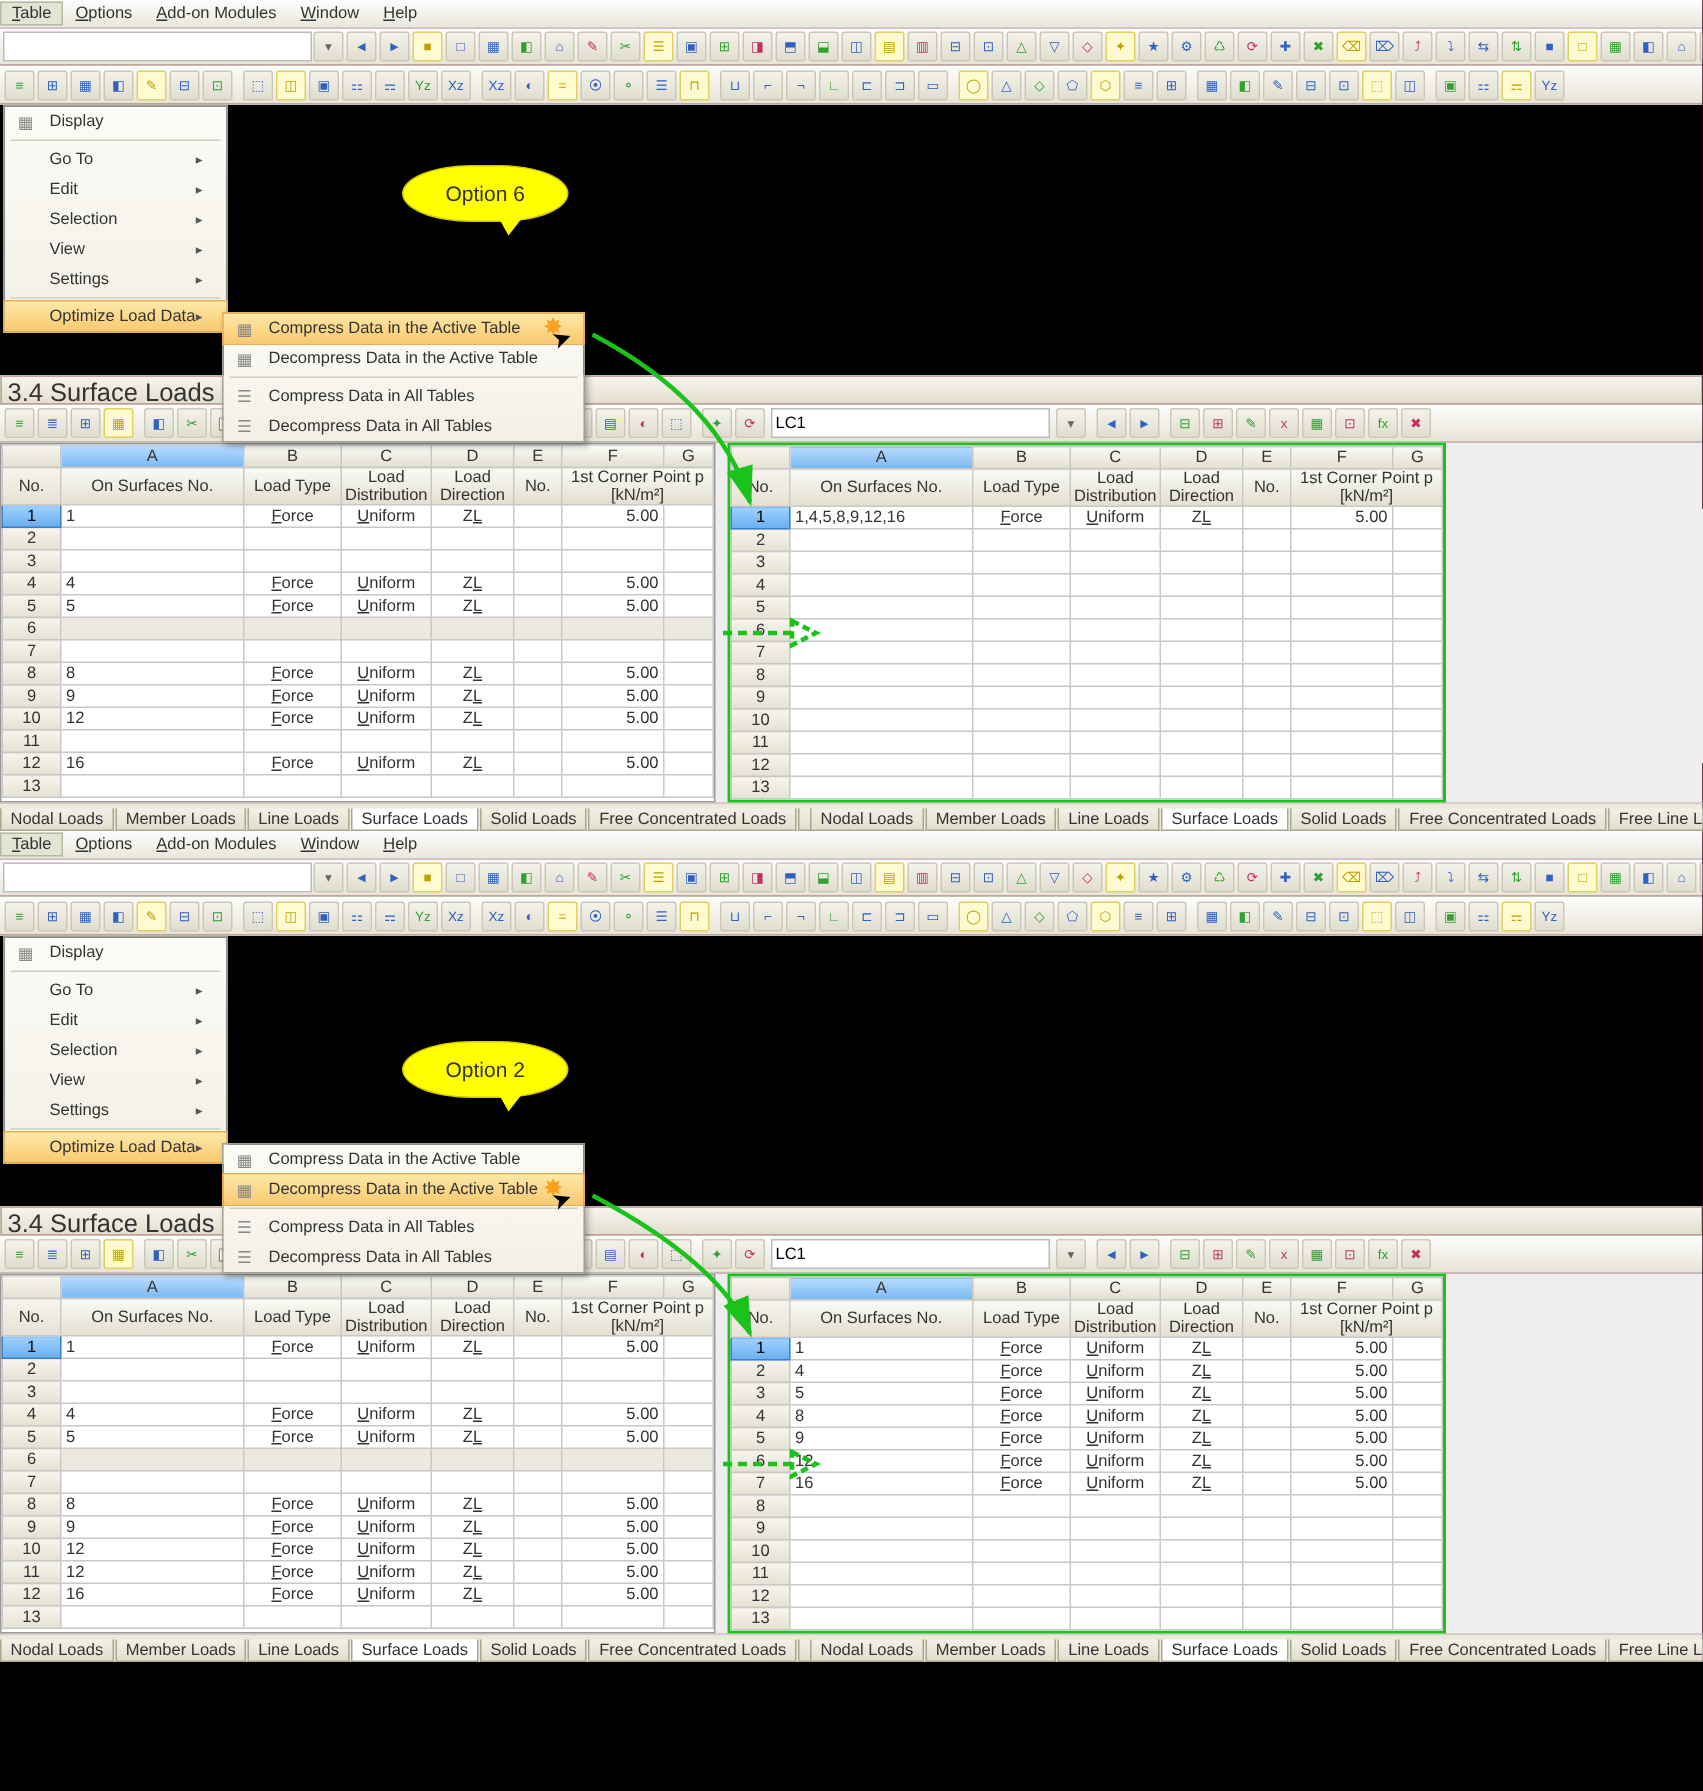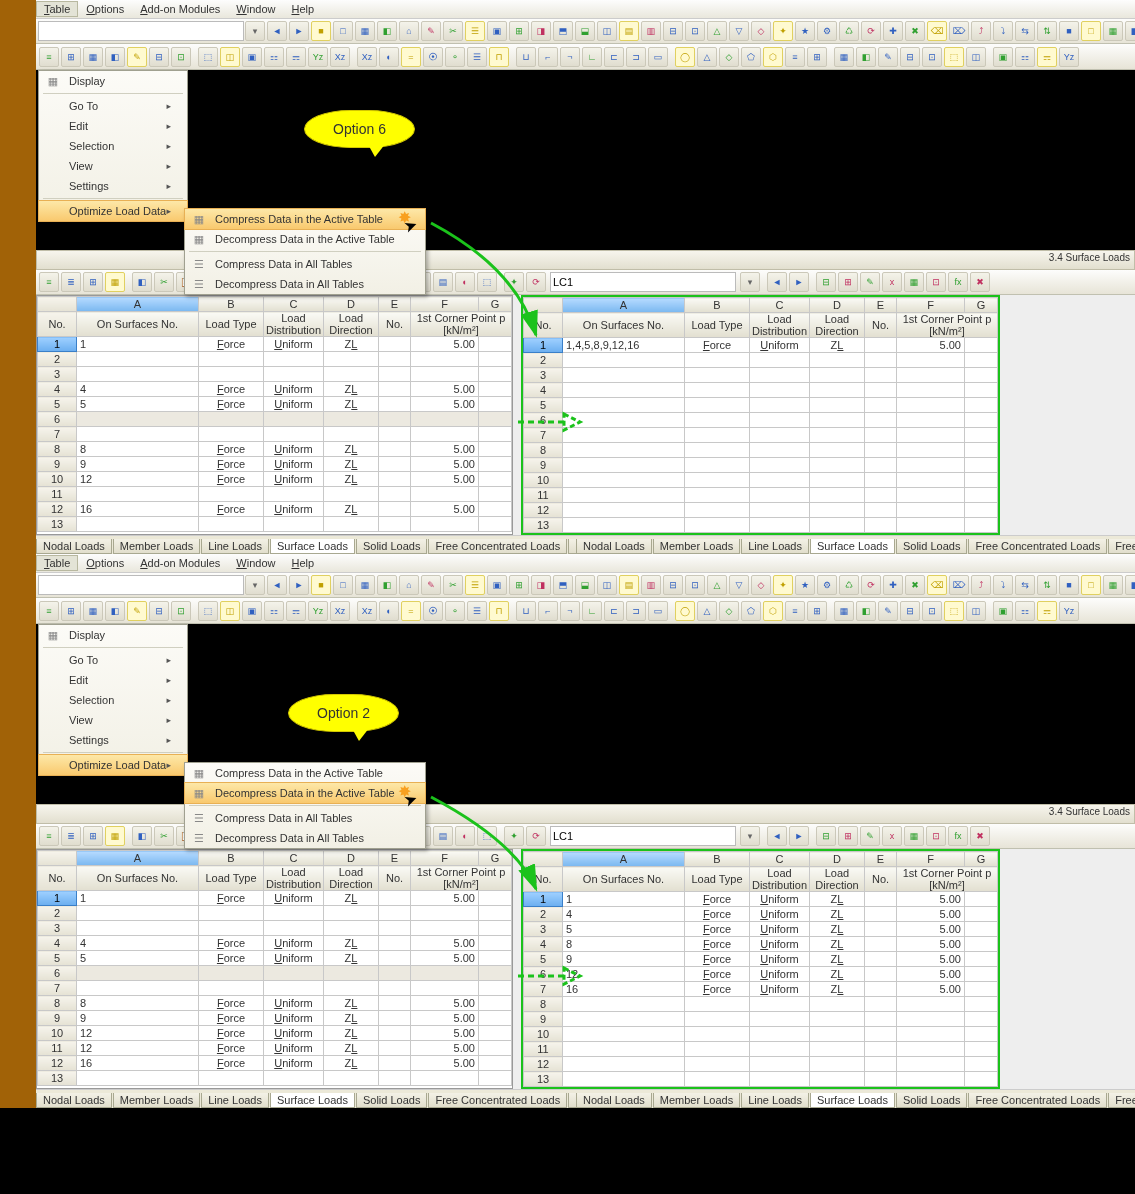--- a/index.html
+++ b/index.html
@@ -1,16 +1,16 @@
 <!DOCTYPE html>
 <html><head>
 <meta charset="utf-8">
 <style>
 html,body{margin:0;padding:0;font-family:Tahoma,Arial,sans-serif;font-size:11px;color:#333;background:#000;}
-.pane{background:#a16207;padding-left:36px;}
+.pane{background:#be185d;}
 .menubar{background:linear-gradient(#fdfdfd,#e9e7dc);border-bottom:1px solid #ccc;display:flex;height:18px;align-items:center;}
 .mitem{padding:2px 8px;cursor:default;}
 .mitem.sel{background:#e3e3d6;border:1px solid #b8b8a0;padding:1px 7px;}
 .toolbar{background:linear-gradient(#fdfdfc,#e7e4d7);border-bottom:1px solid #c0c0b0;height:24px;display:flex;align-items:center;padding:0 2px;overflow:hidden;}
 .tsep{width:5px}
 .ticon{width:18px;height:18px;margin:0 1px;background:linear-gradient(#f4f3ea,#e0ddcf);border:1px solid #cbc8b9;border-radius:2px;flex:0 0 auto;display:flex;align-items:center;justify-content:center;font-size:9px;color:#666;}
 .ticon.c1{background:#fffad0;border-color:#e0d060;color:#c0a000;}
 .ticon.c2{color:#3060c0;}
 .ticon.c3{color:#c03060;}
 .ticon.c4{color:#30a030;}
@@ -18,21 +18,21 @@
 .tcombo.sm{min-width:80px}
 .dark{background:#000;height:75px;position:relative;}
 .menu-drop{position:absolute;background:linear-gradient(#fcfbf7,#f2f0e5);border:1px solid #a0a090;box-shadow:2px 2px 4px rgba(0,0,0,.3);z-index:10;}
 .ditem{display:flex;align-items:center;height:20px;padding:0 16px 0 4px;cursor:default;}
 .ditem .dicon{width:20px;height:18px;display:flex;align-items:center;justify-content:center;font-size:11px;color:#888;}
 .ditem .dtxt{padding-left:6px;}
 .ditem .arrow{margin-left:auto;font-size:9px;color:#555;}
 .ditem.hl{background:linear-gradient(#fde8a8,#f9c96e);border:1px solid #e8b054;margin:-1px;}
 .dsep{height:1px;background:#d0cfc0;margin:2px 4px;}
 .submenu{position:absolute;left:148px;top:0;width:240px;}
-.tbl-title{background:linear-gradient(#f7f5ed,#e2dfcf);border:1px solid #c0bda8;height:16px;padding:1px 4px;font-size:10px;text-align:right;}
+.tbl-title{background:linear-gradient(#f7f5ed,#e2dfcf);border:1px solid #c0bda8;height:16px;padding:1px 4px;font-size:17px;}
 .tbltoolbar{background:linear-gradient(#fdfdfc,#e7e4d7);height:24px;border-bottom:1px solid #c0c0b0;display:flex;align-items:center;padding:0 2px;overflow:hidden;}
 .tables-row{display:flex;background:#eee;}
 .tblbox{background:#fff;border:1px solid #999;}
 .grid{border-collapse:collapse;font-size:11px;}
 .grid th,.grid td{border:1px solid #c8c8c8;padding:0;height:14px;text-align:center;background:#fff;}
 .grid th{background:linear-gradient(#fafaf5,#e2dfd0);font-weight:normal;}
 .grid .rh{background:linear-gradient(#f6f4ec,#e5e2d4);text-align:center;width:38px;}
 .grid .rh.sel{background:linear-gradient(#9fd0ff,#6aaef0);color:#000;border:1px solid #3a7fc8;}
 .grid th.sel{background:linear-gradient(#b6dbff,#7ab8f0);}
 .grid td.blank{background:#ece9e0;}
@@ -824,21 +824,21 @@
             <span class="dicon">☰</span>
             <span class="dtxt">Compress Data in All Tables</span>
           </div>
           <div class="ditem">
             <span class="dicon">☰</span>
             <span class="dtxt">Decompress Data in All Tables</span>
           </div>
         </div>
         <span class="spark" style="left:362px;top:158px">✸</span>
         <span class="cursor-img" style="left:368px;top:166px">➤</span>
-        <div class="callout" style="left:252px;top:70px">Option 2</div>
+        <div class="callout" style="left:268px;top:70px">Option 2</div>
         <svg class="arrow-green" style="left:0;top:0" width="1135" height="600">
           <defs>
             <marker id="ah395" markerWidth="10" markerHeight="10" refX="8" refY="3" orient="auto">
               <path d="M0,0 L9,3 L0,6 Z" fill="#1bc21b"></path>
             </marker>
           </defs>
           <path d="M395,173 Q480,218 500,265" stroke="#1bc21b" stroke-width="3" fill="none" marker-end="url(#ah395)"></path>
         </svg>
       </div>
       <div class="tbl-title">3.4 Surface Loads</div>

